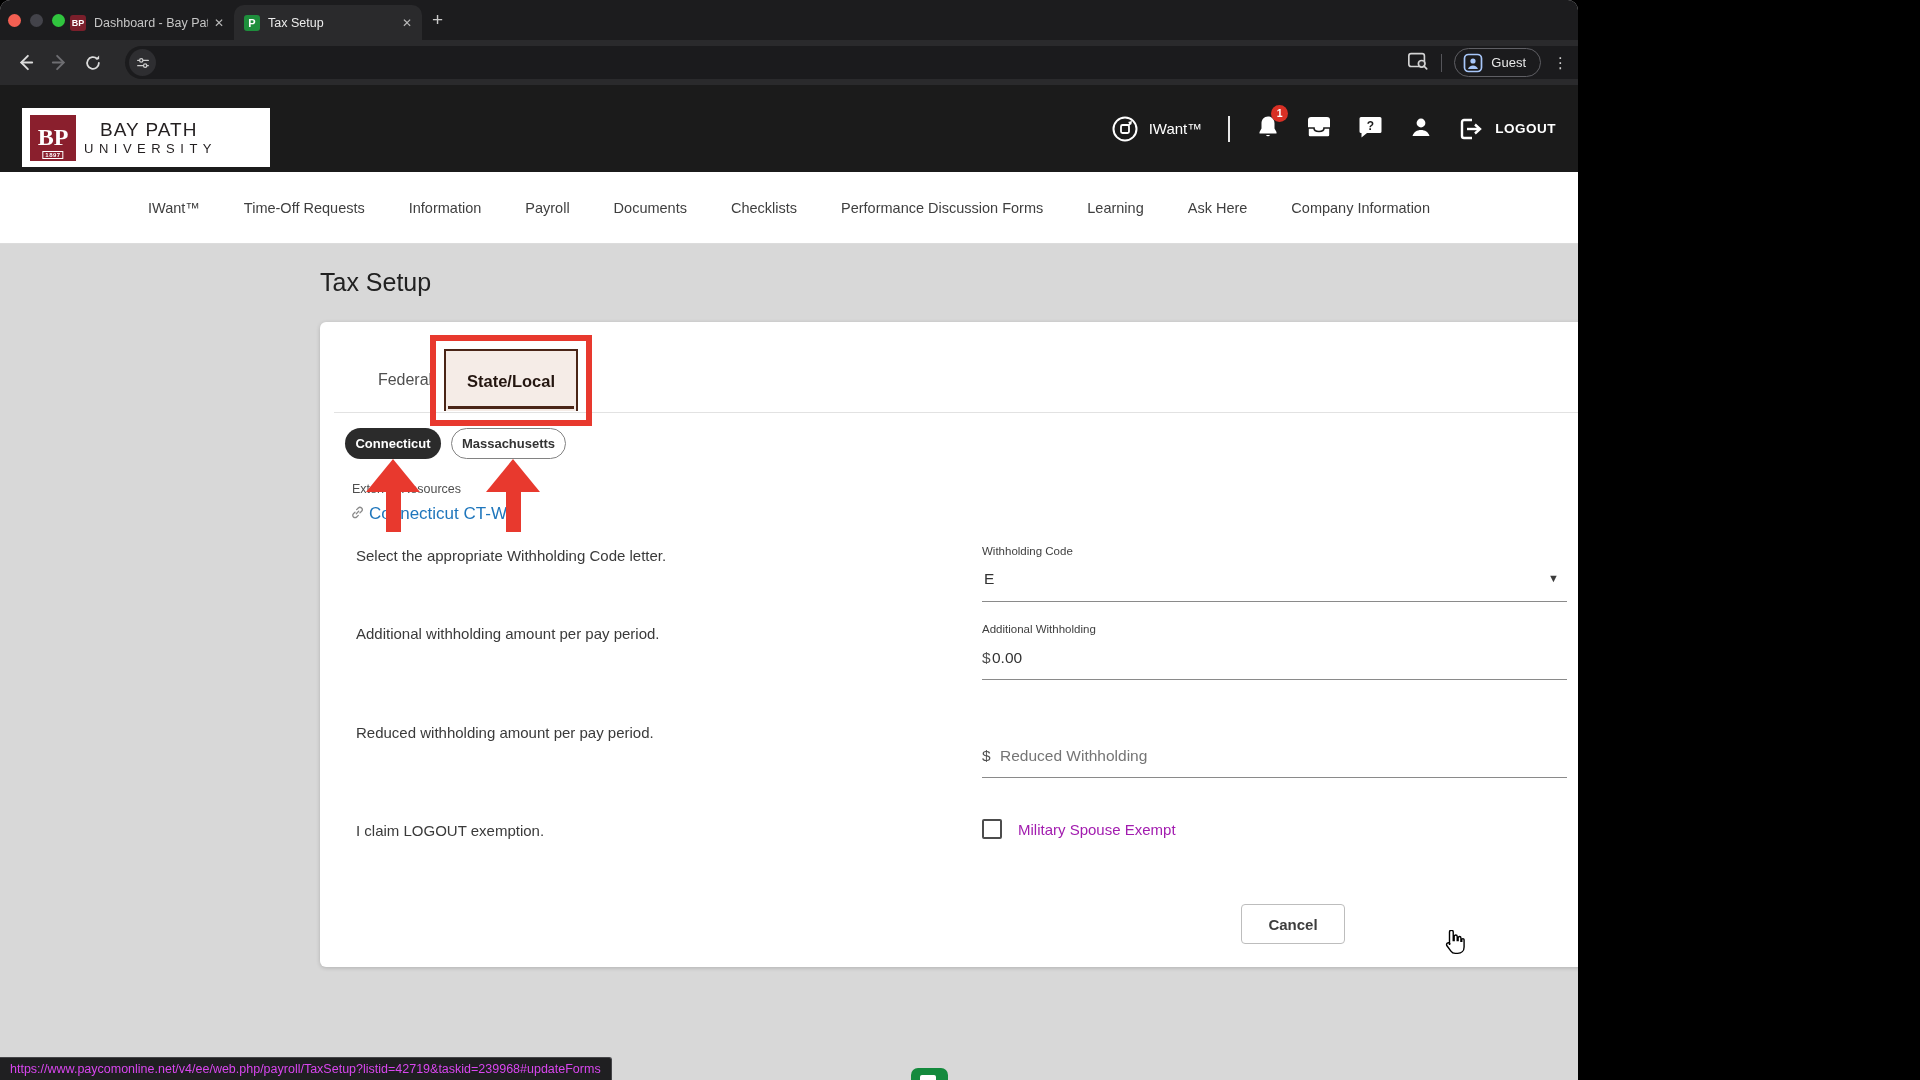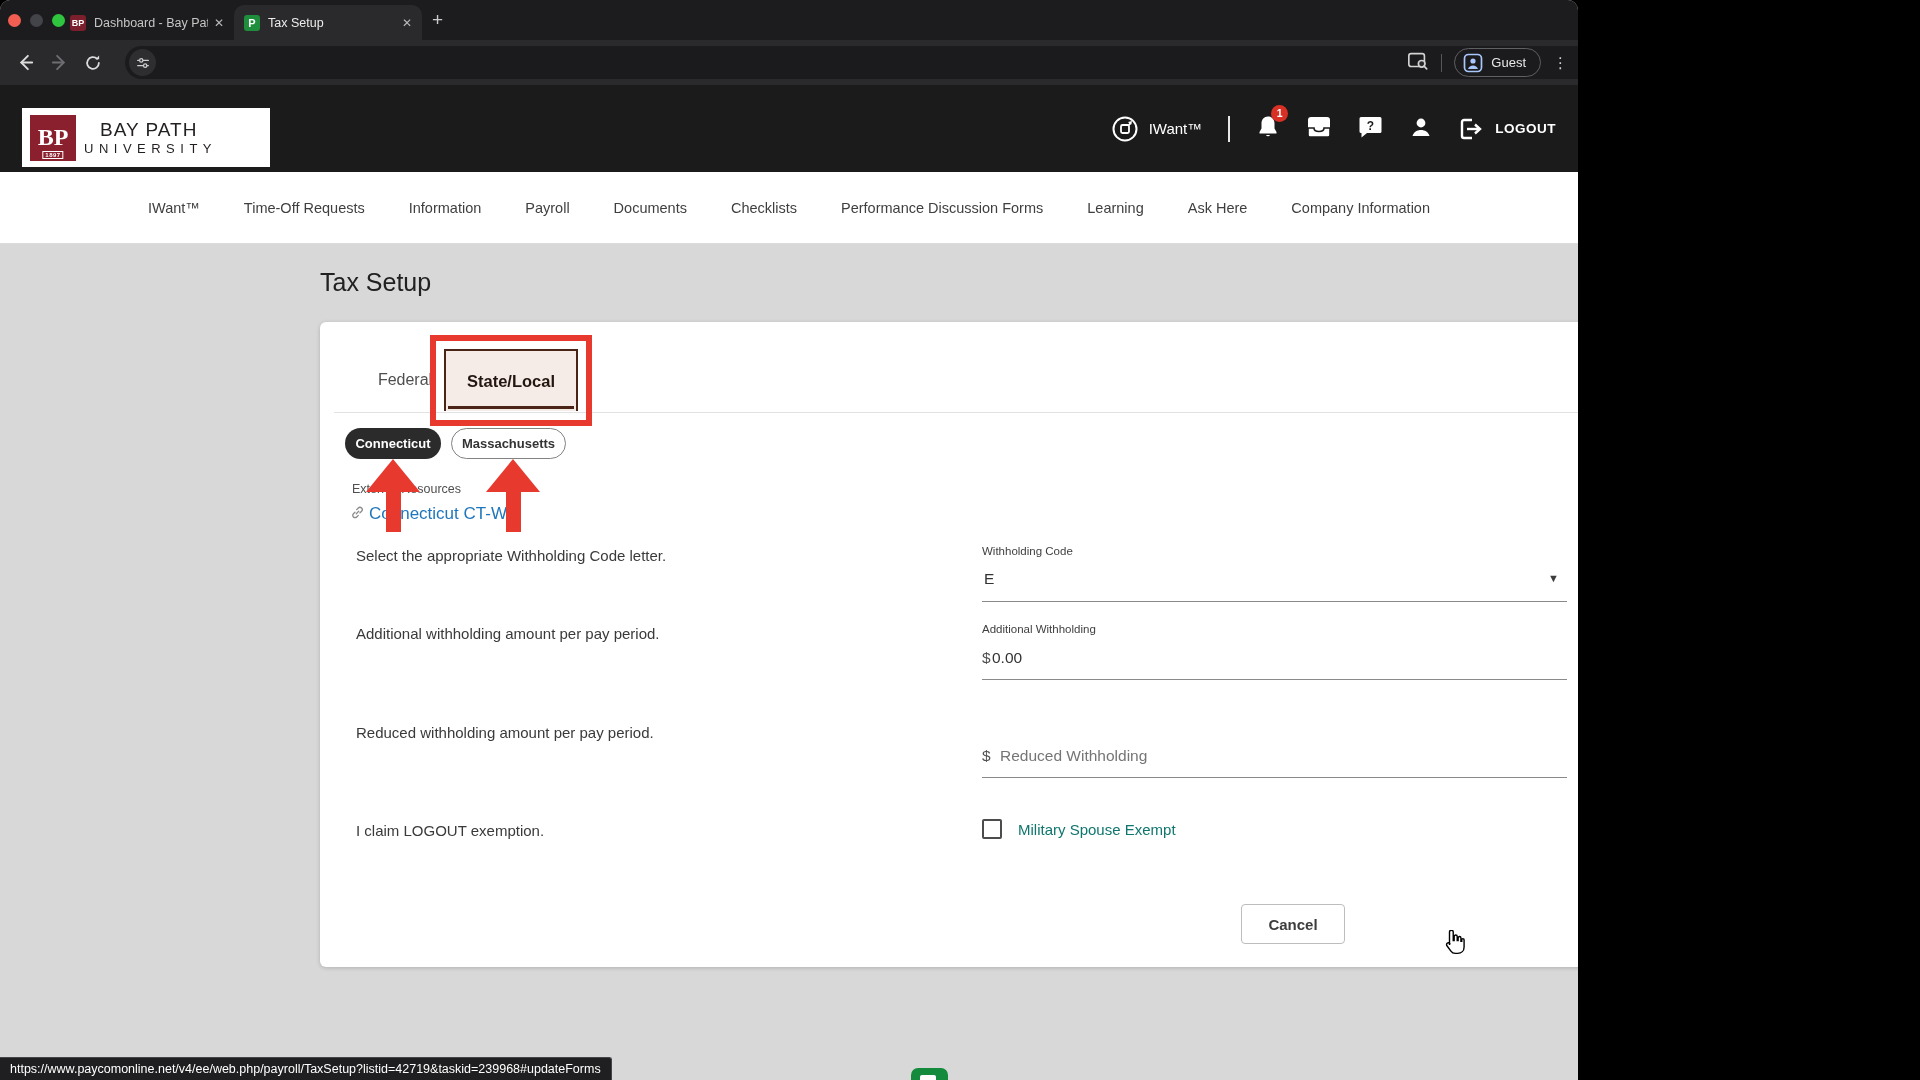--- a/index.html
+++ b/index.html
@@ -77,28 +77,28 @@
   .link-ic { margin-top:2px; }
 
   .q-label { position:absolute; left:36px; font-size:15px; color:#3a3a3a; }
   .f-label { position:absolute; left:662px; font-size:11.5px; color:#3f3f3f; }
   .f-value { position:absolute; font-size:15.5px; color:#333; }
   .f-line { position:absolute; left:662px; width:585px; height:1px; background:#8a8a8a; }
   .caret { position:absolute; left:1228px; font-size:11px; color:#3c3c3c; }
   .currency { color:#4f4f4f; }
   .placeholder { color:#757575; }
   .checkbox { position:absolute; left:662px; top:497px; width:20px; height:20px; border:2px solid #4c4c4c; border-radius:2px; background:#fff; }
-  .cb-label { position:absolute; left:698px; top:499px; font-size:15px; color:#0f766e; }
+  .cb-label { position:absolute; left:698px; top:499px; font-size:15px; color:#a21caf; }
 
   .btn { position:absolute; top:582px; height:40px; border-radius:4px; display:flex; align-items:center; justify-content:center; font-size:15px; font-weight:bold; }
   .btn.cancel { left:921px; width:104px; background:#fff; border:1px solid #bdbdbd; color:#3d3d3d; }
   .btn.ack { left:1035px; width:212px; background:#3d3d3d; color:#fff; box-shadow:0 1px 2px rgba(0,0,0,.3); }
 
   
-  .status-tip { position:absolute; left:0; bottom:0; height:23px; background:#1f1f21; border:1px solid #454548; border-left:none; border-bottom:none; border-radius:0 3px 0 0; display:flex; align-items:center; padding:0 10px; color:#ffffff; font-size:12.5px; white-space:nowrap; }
+  .status-tip { position:absolute; left:0; bottom:0; height:23px; background:#1f1f21; border:1px solid #454548; border-left:none; border-bottom:none; border-radius:0 3px 0 0; display:flex; align-items:center; padding:0 10px; color:#d946ef; font-size:12.5px; white-space:nowrap; }
   .chat-widget { position:absolute; left:911px; top:1068px; width:37px; height:12px; background:#148a3d; border-radius:7px 7px 0 0; }
   .chat-widget::after { content:""; position:absolute; left:9px; bottom:0; width:16px; height:5px; background:#fff; border-radius:2px 2px 0 0; }
   .cursor { position:absolute; left:1440px; top:930px; z-index:20; }
 </style>
 </head>
 <body>
 
 <div class="screen">
 
   <div class="tabstrip">

